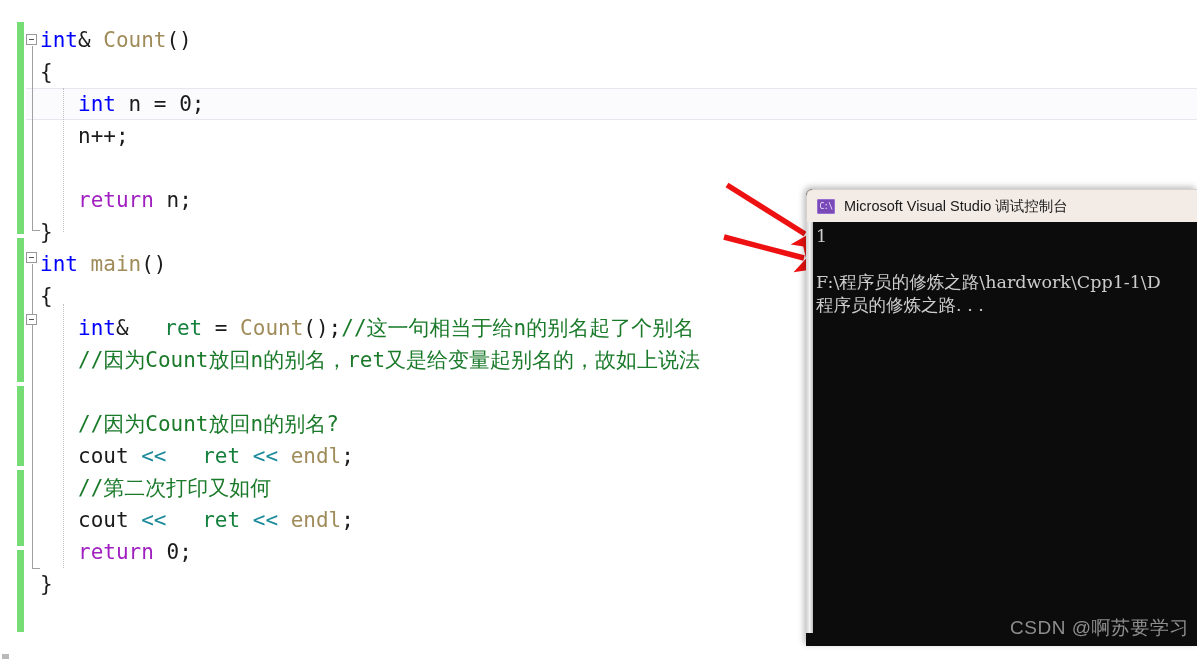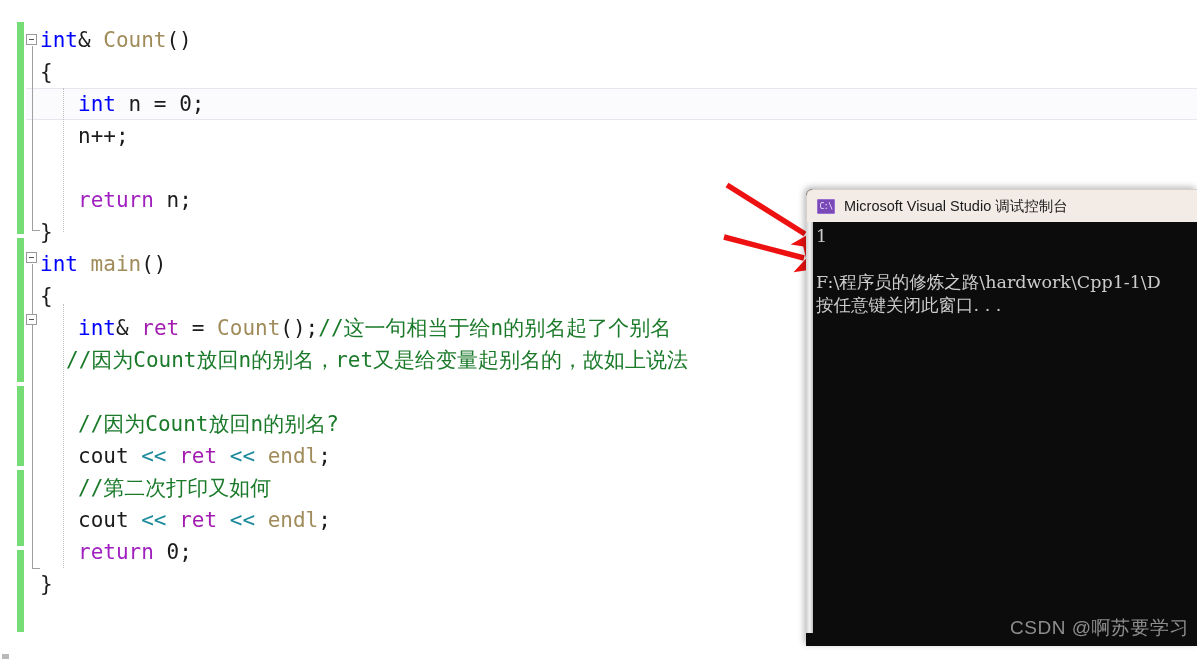--- a/index.html
+++ b/index.html
@@ -82,21 +82,21 @@
     white-space: pre;
     font-size: 21px;
     line-height: 32px;
     font-family: "DejaVu Sans Mono", "Liberation Mono", monospace;
     color: #1b1b1b;
   }
   .kw       { color: #0000ff; }
   .ctrl     { color: #a020c0; }
   .fn       { color: #a08c5a; }
   .ident    { color: #1b1b1b; }
-  .var      { color: #a21caf; }
+  .var      { color: #15803d; margin-left: 23px; }
   .op       { color: #1b8a9a; }
   .cmt      { color: #1a7a2a; }
   .num      { color: #1b1b1b; }
   .brace    { color: #1b1b1b; }
 
   
   .arrow-svg {
     position: absolute;
     pointer-events: none;
   }
@@ -227,21 +227,21 @@
       <div class="code-line" style="top: 24px; left: 40px;"><span class="kw">int</span><span class="ident">&amp; </span><span class="fn">Count</span><span class="ident">()</span></div>
       <div class="code-line" style="top: 56px; left: 40px;"><span class="brace">{</span></div>
       <div class="code-line" style="top: 88px; left: 78px;"><span class="kw">int</span><span class="ident"> n = </span><span class="num">0</span><span class="ident">;</span></div>
       <div class="code-line" style="top: 120px; left: 78px;"><span class="ident">n++;</span></div>
       <div class="code-line" style="top: 152px; left: 78px;">&nbsp;</div>
       <div class="code-line" style="top: 184px; left: 78px;"><span class="ctrl">return</span><span class="ident"> n;</span></div>
       <div class="code-line" style="top: 216px; left: 40px;"><span class="brace">}</span></div>
       <div class="code-line" style="top: 248px; left: 40px;"><span class="kw">int</span><span class="ident"> </span><span class="fn">main</span><span class="ident">()</span></div>
       <div class="code-line" style="top: 280px; left: 40px;"><span class="brace">{</span></div>
       <div class="code-line" style="top: 312px; left: 78px;"><span class="kw">int</span><span class="ident">&amp; </span><span class="var">ret</span><span class="ident"> = </span><span class="fn">Count</span><span class="ident">();</span><span class="cmt">//这一句相当于给n的别名起了个别名</span></div>
-      <div class="code-line" style="top: 344px; left: 66px;"><span class="cmt">//因为Count放回n的别名，ret又是给变量起别名的，故如上说法</span></div>
+      <div class="code-line" style="top: 344px; left: 78px;"><span class="cmt">//因为Count放回n的别名，ret又是给变量起别名的，故如上说法</span></div>
       <div class="code-line" style="top: 376px; left: 78px;">&nbsp;</div>
       <div class="code-line" style="top: 408px; left: 78px;"><span class="cmt">//因为Count放回n的别名?</span></div>
       <div class="code-line" style="top: 440px; left: 78px;"><span class="ident">cout</span><span class="op"> &lt;&lt; </span><span class="var">ret</span><span class="op"> &lt;&lt; </span><span class="fn">endl</span><span class="ident">;</span></div>
       <div class="code-line" style="top: 472px; left: 78px;"><span class="cmt">//第二次打印又如何</span></div>
       <div class="code-line" style="top: 504px; left: 78px;"><span class="ident">cout</span><span class="op"> &lt;&lt; </span><span class="var">ret</span><span class="op"> &lt;&lt; </span><span class="fn">endl</span><span class="ident">;</span></div>
       <div class="code-line" style="top: 536px; left: 78px;"><span class="ctrl">return</span><span class="ident"> </span><span class="num">0</span><span class="ident">;</span></div>
       <div class="code-line" style="top: 568px; left: 40px;"><span class="brace">}</span></div>
     </div>
 
   <div id="stray-mark"></div>
@@ -269,17 +269,17 @@
   <div id="console-titlebar">
     <div id="console-icon">C:\</div>
     <div id="console-title-text">Microsoft Visual Studio 调试控制台</div>
   </div>
   <div id="console-edge"></div>
   <div id="console-body">
 
   <div class="console-line">1</div>
       <div class="console-line console-blank">&nbsp;</div>
       <div class="console-line">F:\程序员的修炼之路\hardwork\Cpp1-1\D</div>
-      <div class="console-line">按任意键关闭此窗口. . .</div>
+      <div class="console-line">程序员的修炼之路. . .</div>
     </div>
 </div>
 
 <div id="watermark">CSDN @啊苏要学习</div>
 
 </body></html>

